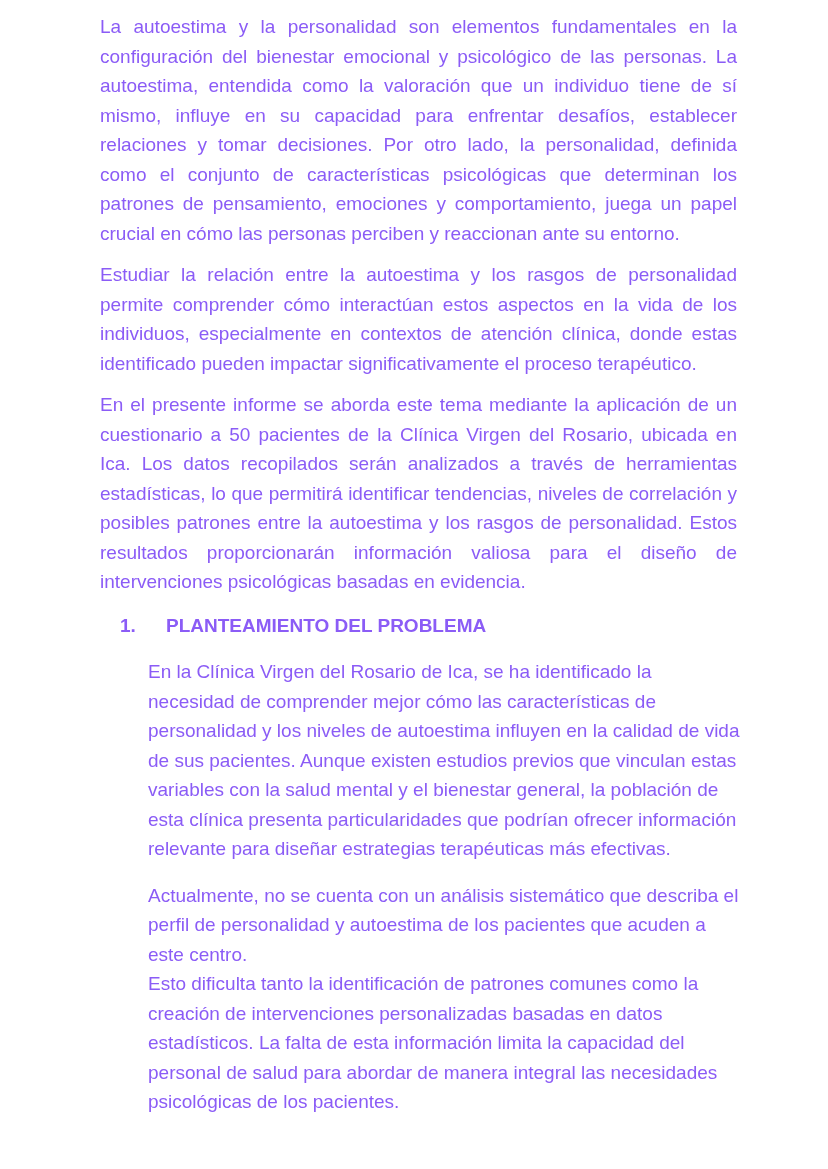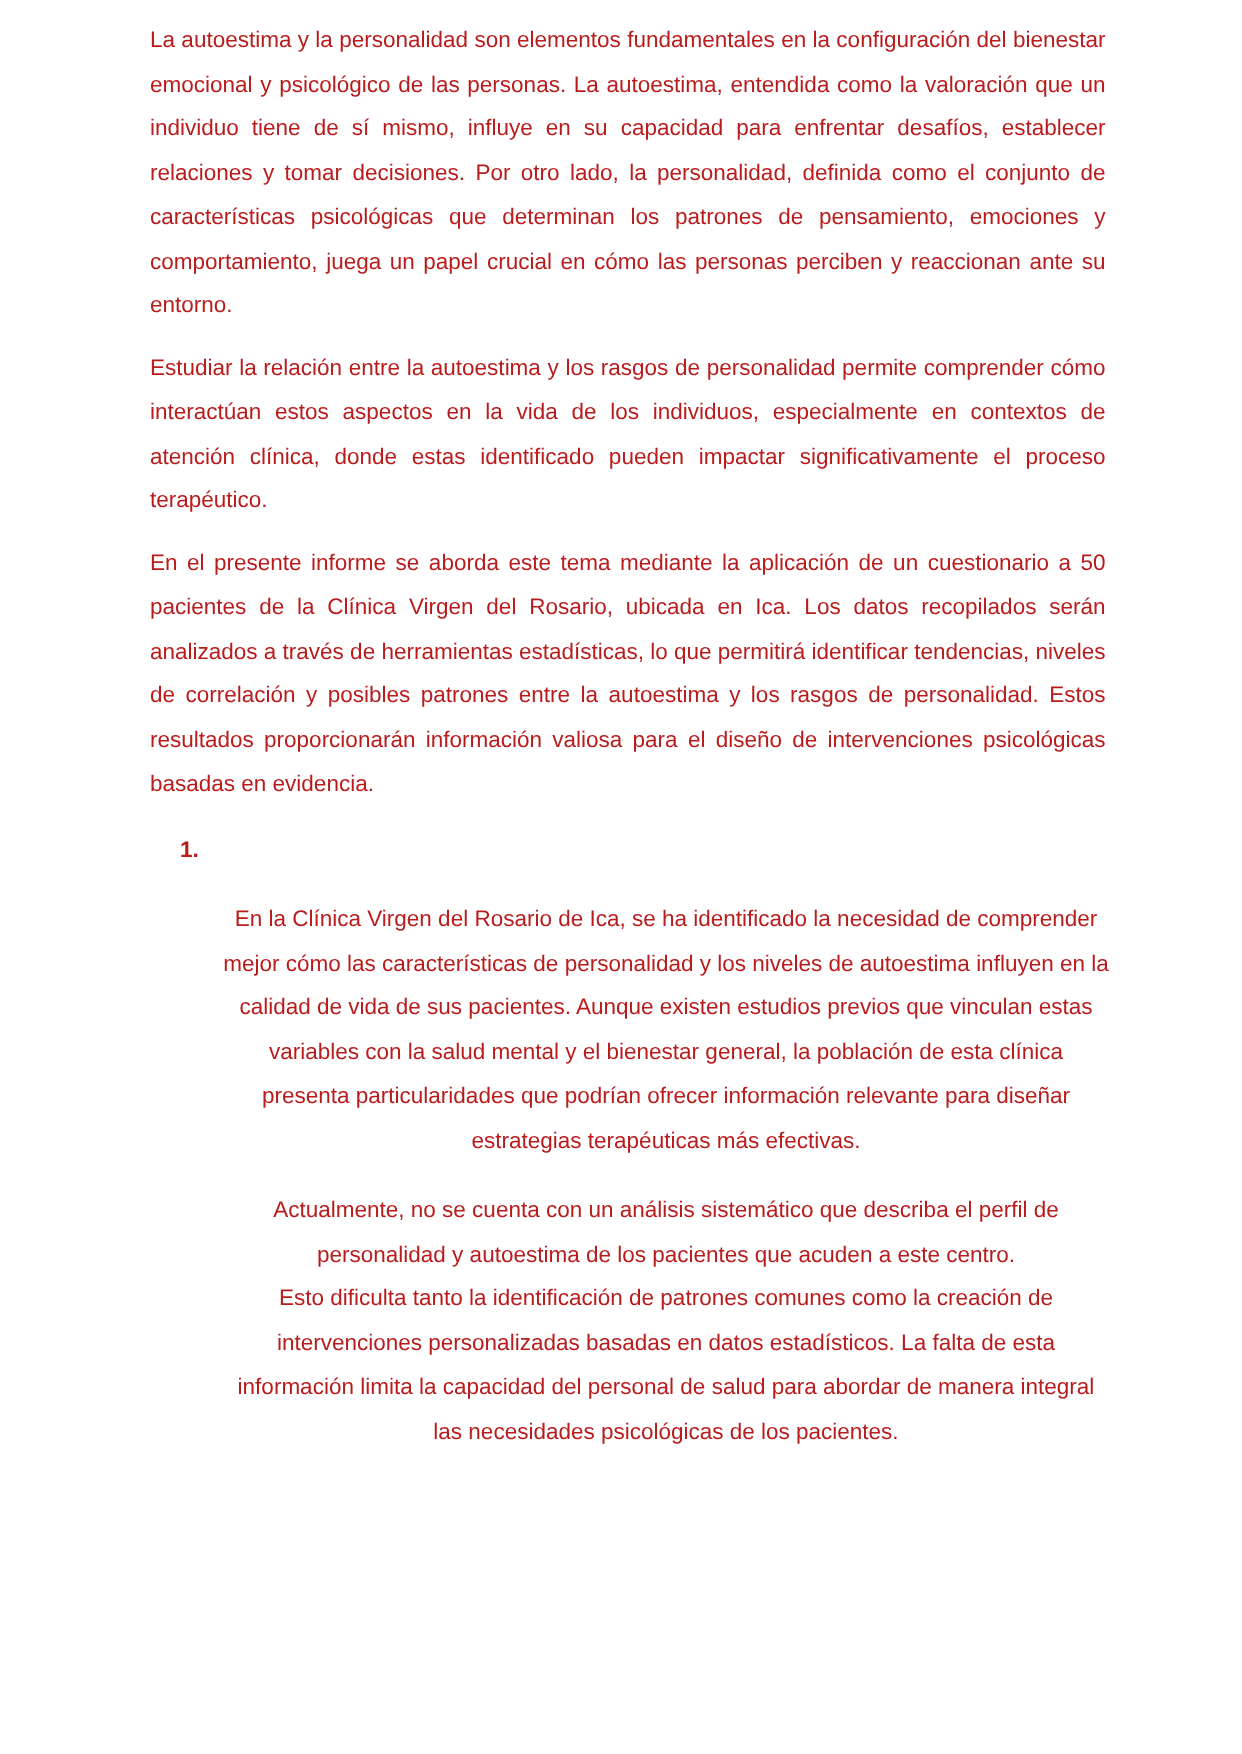--- a/index.html
+++ b/index.html
@@ -7,23 +7,23 @@
     padding: 0;
     background: #ffffff;
   }
   .page {
     position: relative;
     width: 828px;
     height: 1169px;
     background: #ffffff;
     overflow: hidden;
     font-family: "Liberation Sans", "DejaVu Sans", sans-serif;
-    font-size: 15px;
+    font-size: 19px;
     line-height: 29.5px;
-    color: #b91c1c;
+    color: #8b5cf6;
     box-sizing: border-box;
   }
   .content {
     box-sizing: border-box;
     padding: 12px 91px 0 100px;
   }
   p.para {
     margin: 0 0 12px 0;
   }
   p.justified {
@@ -39,38 +39,39 @@
     display: inline-block;
     width: 46px;
     flex: 0 0 46px;
   }
   .section-body {
     margin-left: 48px;
     width: 592px;
   }
   .section-body p.para {
     margin: 0 0 17px 0;
-    text-align: center;
+    text-align: left;
     white-space: pre-line;
   }
 </style>
 </head>
 <body>
 
 <div class="page">
   <div class="content">
 
     <p class="para justified">La autoestima y la personalidad son elementos fundamentales en la configuración del bienestar emocional y psicológico de las personas. La autoestima, entendida como la valoración que un individuo tiene de sí mismo, influye en su capacidad para enfrentar desafíos, establecer relaciones y tomar decisiones. Por otro lado, la personalidad, definida como el conjunto de características psicológicas que determinan los patrones de pensamiento, emociones y comportamiento, juega un papel crucial en cómo las personas perciben y reaccionan ante su entorno.</p>
 
     <p class="para justified">Estudiar la relación entre la autoestima y los rasgos de personalidad permite comprender cómo interactúan estos aspectos en la vida de los individuos, especialmente en contextos de atención clínica, donde estas identificado pueden impactar significativamente el proceso terapéutico.</p>
 
     <p class="para justified">En el presente informe se aborda este tema mediante la aplicación de un cuestionario a 50 pacientes de la Clínica Virgen del Rosario, ubicada en Ica. Los datos recopilados serán analizados a través de herramientas estadísticas, lo que permitirá identificar tendencias, niveles de correlación y posibles patrones entre la autoestima y los rasgos de personalidad. Estos resultados proporcionarán información valiosa para el diseño de intervenciones psicológicas basadas en evidencia.</p>
 
     <div class="section-heading">
       <span class="num">1.</span>
+      <span class="title">PLANTEAMIENTO DEL PROBLEMA</span>
     </div>
 
     <div class="section-body">
       <p class="para">En la Clínica Virgen del Rosario de Ica, se ha identificado la necesidad de comprender mejor cómo las características de personalidad y los niveles de autoestima influyen en la calidad de vida de sus pacientes. Aunque existen estudios previos que vinculan estas variables con la salud mental y el bienestar general, la población de esta clínica presenta particularidades que podrían ofrecer información relevante para diseñar estrategias terapéuticas más efectivas.</p>
 
       <p class="para">Actualmente, no se cuenta con un análisis sistemático que describa el perfil de personalidad y autoestima de los pacientes que acuden a este centro.
 Esto dificulta tanto la identificación de patrones comunes como la creación de intervenciones personalizadas basadas en datos estadísticos. La falta de esta información limita la capacidad del personal de salud para abordar de manera integral las necesidades psicológicas de los pacientes.</p>
     </div>
 
   </div>

